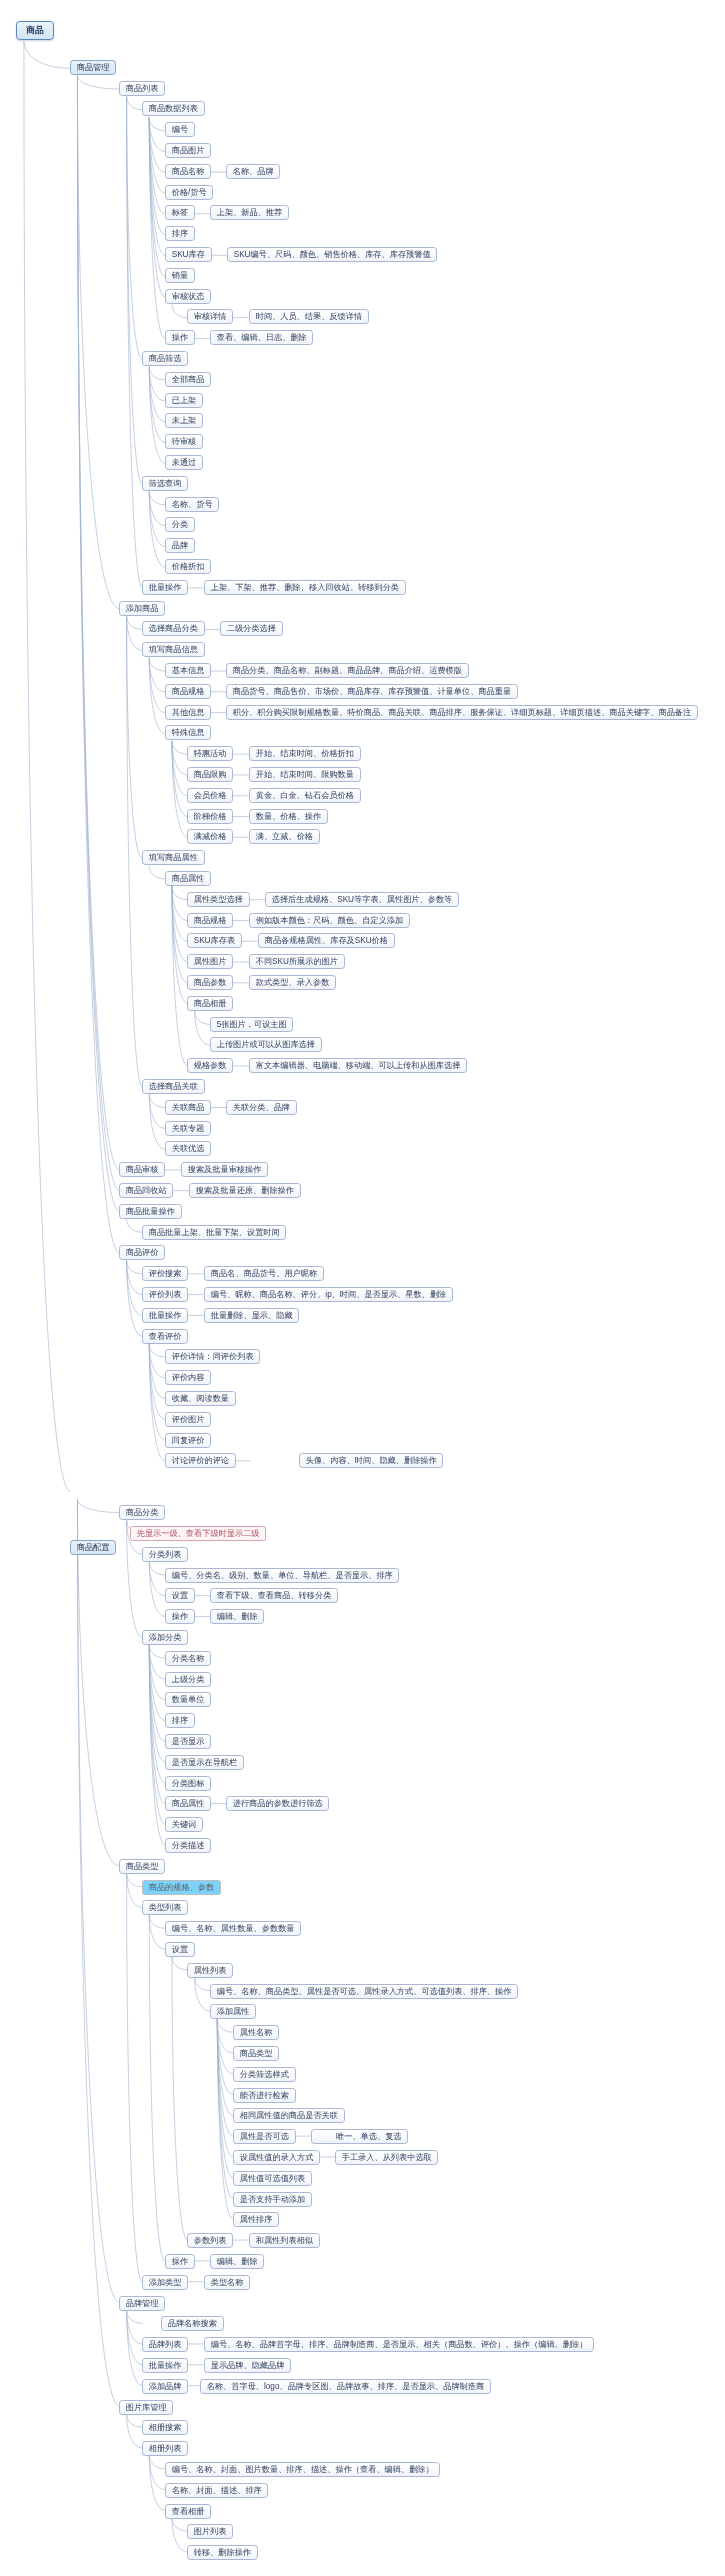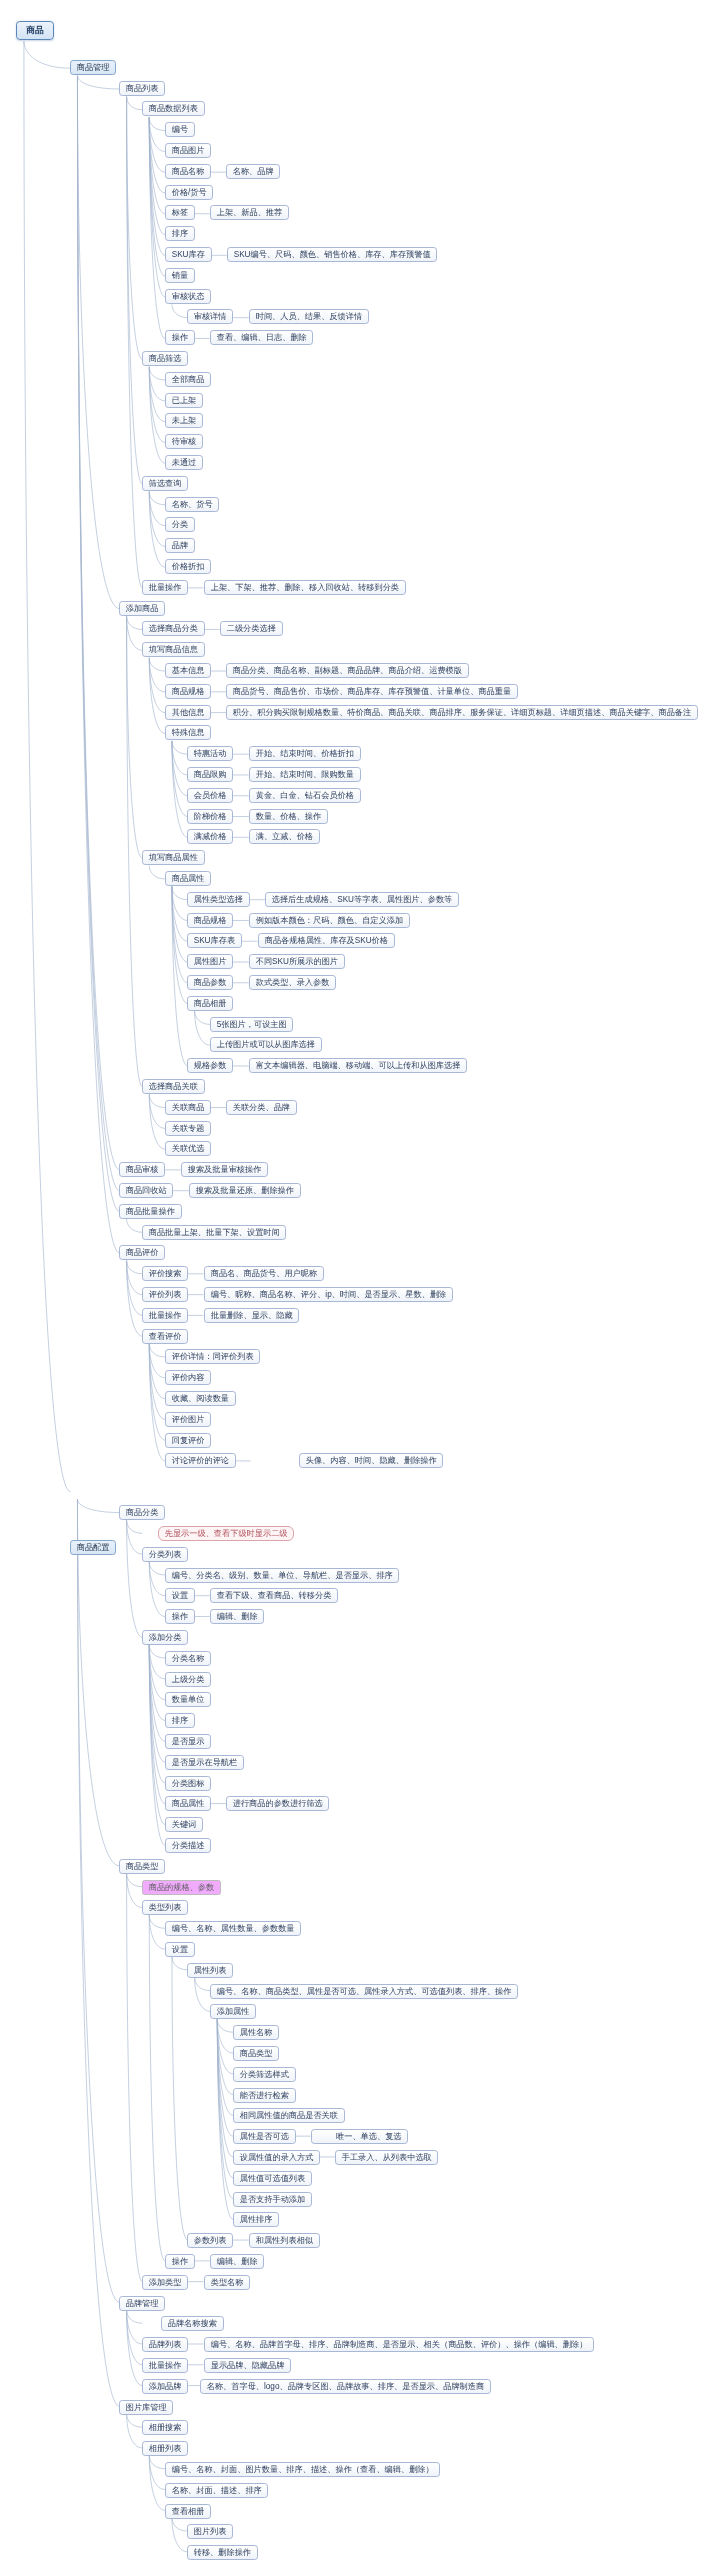--- a/index.html
+++ b/index.html
@@ -44,21 +44,21 @@
     border-color:#86a7ca;
   }
   .node.s-pink{
     color:#b2525e;
     background:#fdf5f5;
     border-color:#dba3aa;
     border-radius:2.5px;
   }
   .node.s-gray{
     color:#5d5d5d;
-    background:#f0abfc;
+    background:#7dd3fc;
     border-color:#bdbdbd;
     border-radius:2.5px;
   }
 </style>
 </head>
 <body>
 
 <div id="canvas">
   <svg id="edges" width="725" height="2576" viewBox="0 0 1151 4087">
       <path d="M 237 185 C 237 195.5 245.33333333333334 206 262 206"></path>
@@ -313,21 +313,21 @@
     <div class="node s-default" style="left: 142px; top: 1329px;">查看评价</div>
     <div class="node s-default" style="left: 165px; top: 1349px;">评价详情：同评价列表</div>
     <div class="node s-default" style="left: 165px; top: 1370px;">评价内容</div>
     <div class="node s-default" style="left: 165px; top: 1391px;">收藏、阅读数量</div>
     <div class="node s-default" style="left: 165px; top: 1412px;">评价图片</div>
     <div class="node s-default" style="left: 165px; top: 1433px;">回复评价</div>
     <div class="node s-default" style="left: 165px; top: 1453px;">讨论评价的评论</div>
     <div class="node s-default" style="left: 251px; top: 1453px; margin-left: 48px;">头像、内容、时间、隐藏、删除操作</div>
     <div class="node s-primary" style="left: 70px; top: 1540px; text-align: center;">商品配置</div>
     <div class="node s-default" style="left: 119px; top: 1505px;">商品分类</div>
-    <div class="node s-pink" style="left: 158px; top: 1526px; border-radius: 6px;">先显示一级、查看下级时显示二级</div>
+    <div class="node s-pink" style="left: 130px; top: 1526px;">先显示一级、查看下级时显示二级</div>
     <div class="node s-default" style="left: 142px; top: 1547px;">分类列表</div>
     <div class="node s-default" style="left: 165px; top: 1568px;">编号、分类名、级别、数量、单位、导航栏、是否显示、排序</div>
     <div class="node s-default" style="left: 165px; top: 1588px;">设置</div>
     <div class="node s-default" style="left: 210px; top: 1588px;">查看下级、查看商品、转移分类</div>
     <div class="node s-default" style="left: 165px; top: 1609px;">操作</div>
     <div class="node s-default" style="left: 210px; top: 1609px;">编辑、删除</div>
     <div class="node s-default" style="left: 142px; top: 1630px;">添加分类</div>
     <div class="node s-default" style="left: 165px; top: 1651px;">分类名称</div>
     <div class="node s-default" style="left: 165px; top: 1672px;">上级分类</div>
     <div class="node s-default" style="left: 165px; top: 1692px;">数量单位</div>

